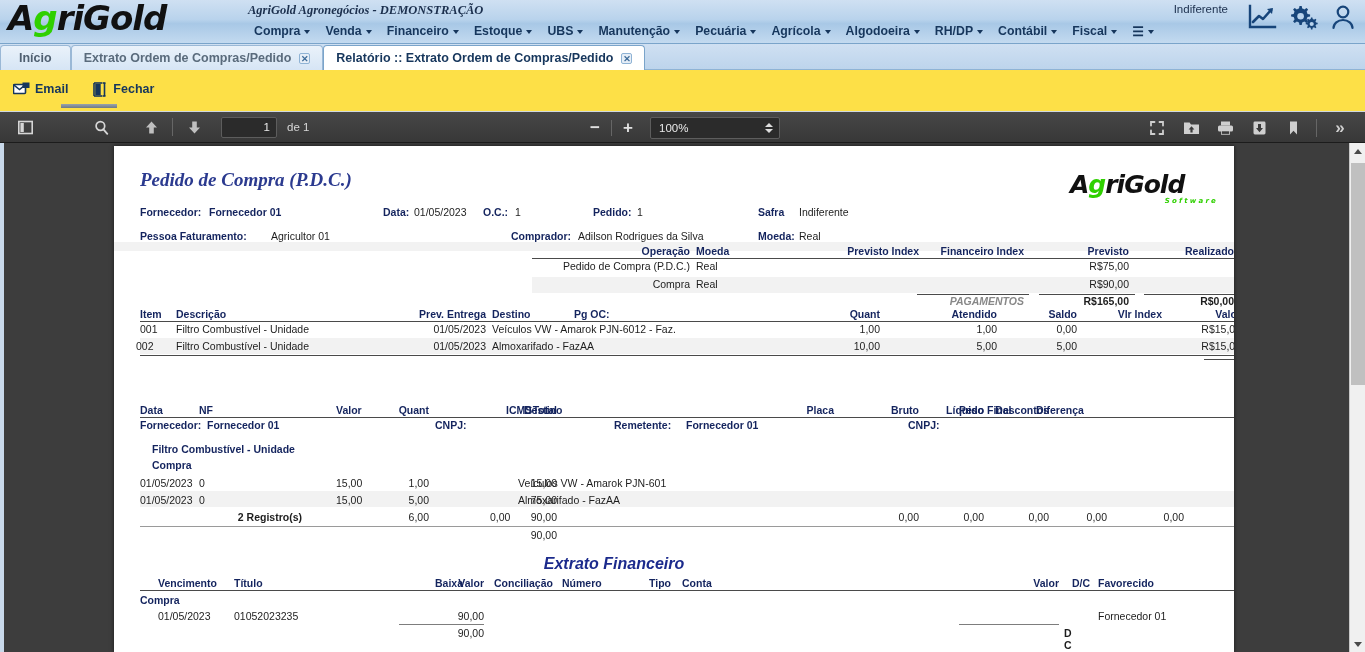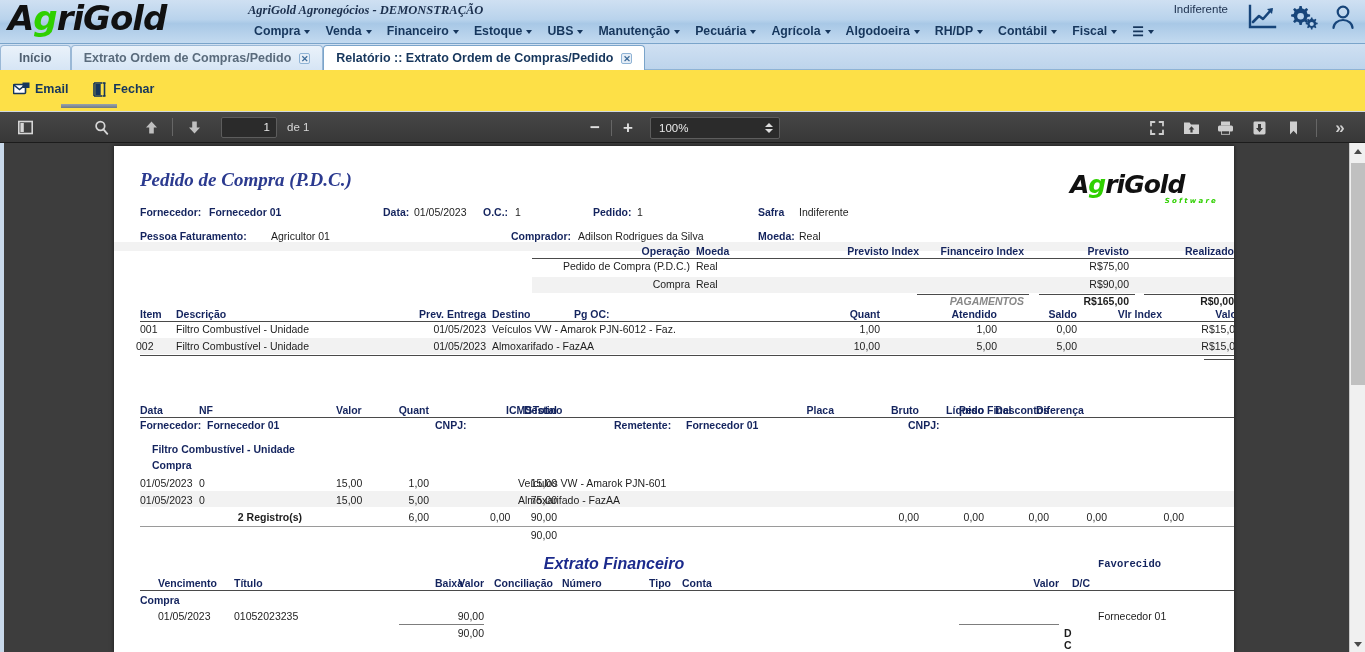--- a/index.html
+++ b/index.html
@@ -585,21 +585,21 @@
         <div class="abs hdr-blue" style="left:44px; top:431px;">Vencimento</div>
         <div class="abs hdr-blue" style="left:120px; top:431px;">Título</div>
         <div class="abs hdr-blue r" style="left:200px; top:431px; width:170px;">Valor</div>
         <div class="abs hdr-blue" style="left:321px; top:431px;">Baixa</div>
         <div class="abs hdr-blue" style="left:380px; top:431px;">Conciliação</div>
         <div class="abs hdr-blue" style="left:448px; top:431px;">Número</div>
         <div class="abs hdr-blue" style="left:535px; top:431px;">Tipo</div>
         <div class="abs hdr-blue" style="left:568px; top:431px;">Conta</div>
         <div class="abs hdr-blue r" style="left:770px; top:431px; width:175px;">Valor</div>
         <div class="abs hdr-blue" style="left:950px; top:431px;margin-left:8px;">D/C</div>
-        <div class="abs hdr-blue" style="left:984px; top:412px;font-family:Liberation Mono, monospace;">Favorecido</div>
+        <div class="abs hdr-blue" style="left:984px; top:431px;">Favorecido</div>
         <div class="hr-dark" style="left:26px; top:444px; width:1172px;"></div>
 
         <div class="abs lbl" style="left:26px; top:448px;">Compra</div>
 
         <div class="abs val" style="left:44px; top:464px;">01/05/2023</div>
         <div class="abs val" style="left:120px; top:464px;">01052023235</div>
         <div class="abs val r" style="left:200px; top:464px; width:170px;">90,00</div>
         <div class="abs val" style="left:984px; top:464px;">Fornecedor 01</div>
 
         <div class="hr-thin" style="left:285px; top:478px; width:85px;"></div>

